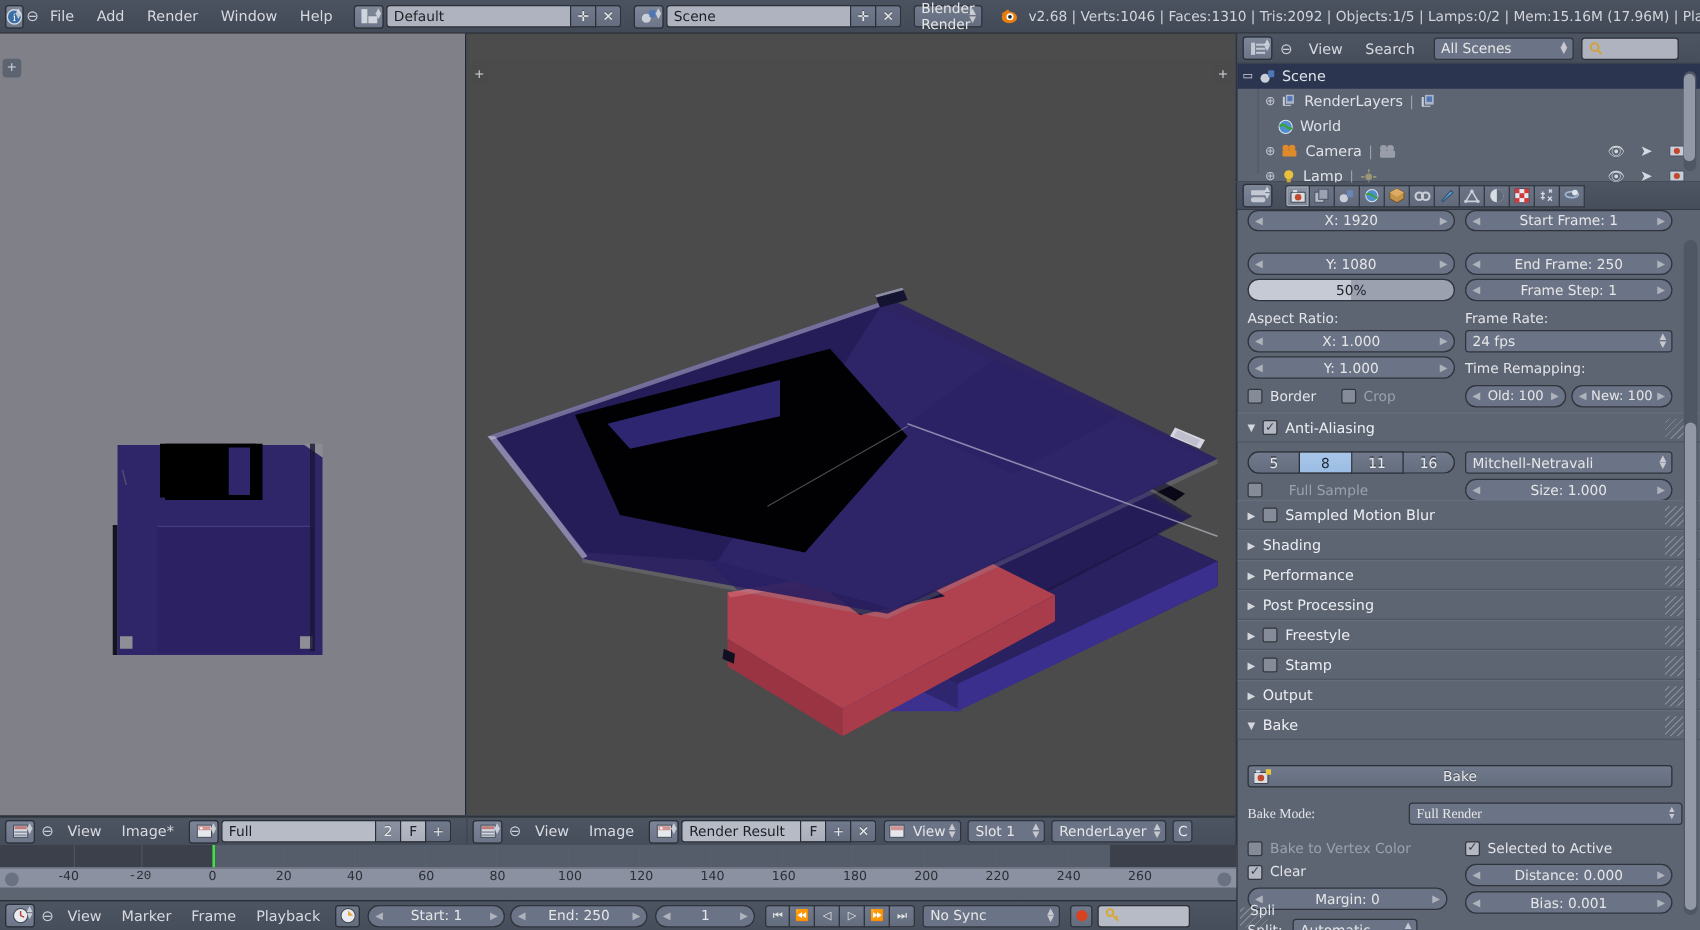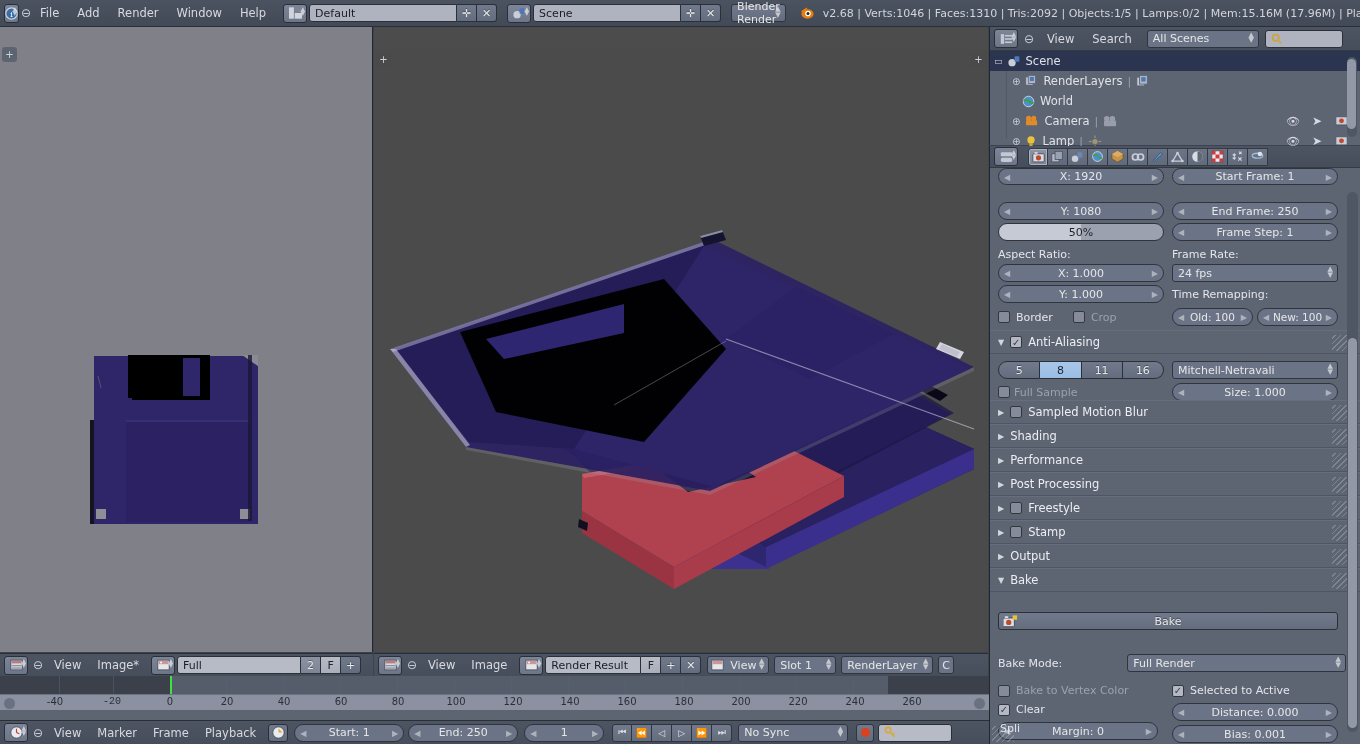--- a/index.html
+++ b/index.html
@@ -638,21 +638,21 @@
               <div class="btn" style="flex:1;border-radius:0;border-left:none;background:linear-gradient(#a8c6e8,#9bbde4);color:#1c2330;text-shadow:none;">8</div>
               <div class="btn" style="flex:1;border-radius:0;border-left:none;">11</div>
               <div class="btn" style="flex:1;border-radius:0 9px 9px 0;border-left:none;">16</div>
             </div>
             <div class="dropdown" style="width:166px;">
               <span>Mitchell-Netravali</span>
               <span class="updown">▲<br>▼</span>
             </div>
           </div>
           <div class="row" style="gap:8px;margin-top:4px;">
-            <div style="width:166px;display:flex;align-items:center;gap:4px;">
+            <div style="width:166px;display:flex;align-items:center;gap:21px;">
               <span class="chk off"></span>
               <span class="lbl dim">Full Sample</span>
             </div>
             <div class="numfield" style="width:166px;">
               <span class="ar l">◀</span>
               <span>Size: 1.000</span>
               <span class="ar r">▶</span>
             </div>
           </div>
         </div>
@@ -710,21 +710,21 @@
             <svg width="14" height="13" viewBox="0 0 16 14">
                 <rect x="0" y="3" width="13" height="10" rx="1" fill="#d9dde4" stroke="#3d4450"></rect>
                 <circle cx="6.5" cy="8" r="3" fill="#c1482a"></circle>
                 <rect x="2" y="1" width="4" height="2" fill="#d9dde4"></rect>
                 <rect x="11" y="0" width="5" height="5" fill="#e8c23a"></rect>
               </svg>
           </span>
           <span>Bake</span>
         </div>
 
-        <div class="row" style="margin-top:24px;gap:24px;">
+        <div class="row" style="margin-top:12px;gap:24px;font-family:Liberation Serif, serif;">
           <span class="lbl" style="width:108px;">Bake Mode:</span>
           <div class="dropdown" style="width:224px;">
             <span>Full Render</span>
             <span class="updown">▲<br>▼</span>
           </div>
         </div>
 
         <div class="row" style="margin-top:12px;gap:8px;align-items:flex-start;">
           <div style="width:166px;">
             <div style="display:flex;align-items:center;gap:6px;">

